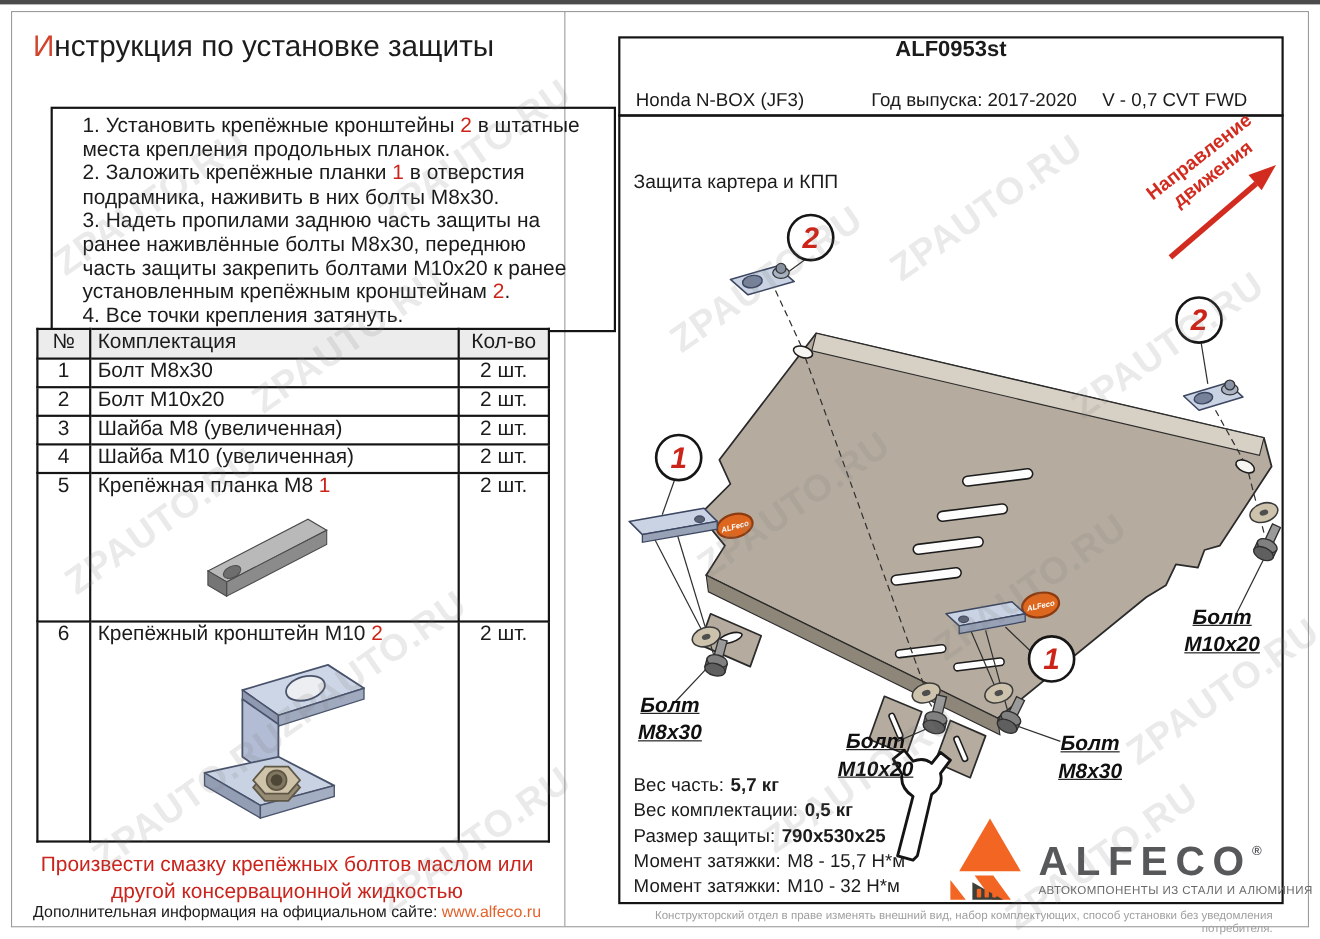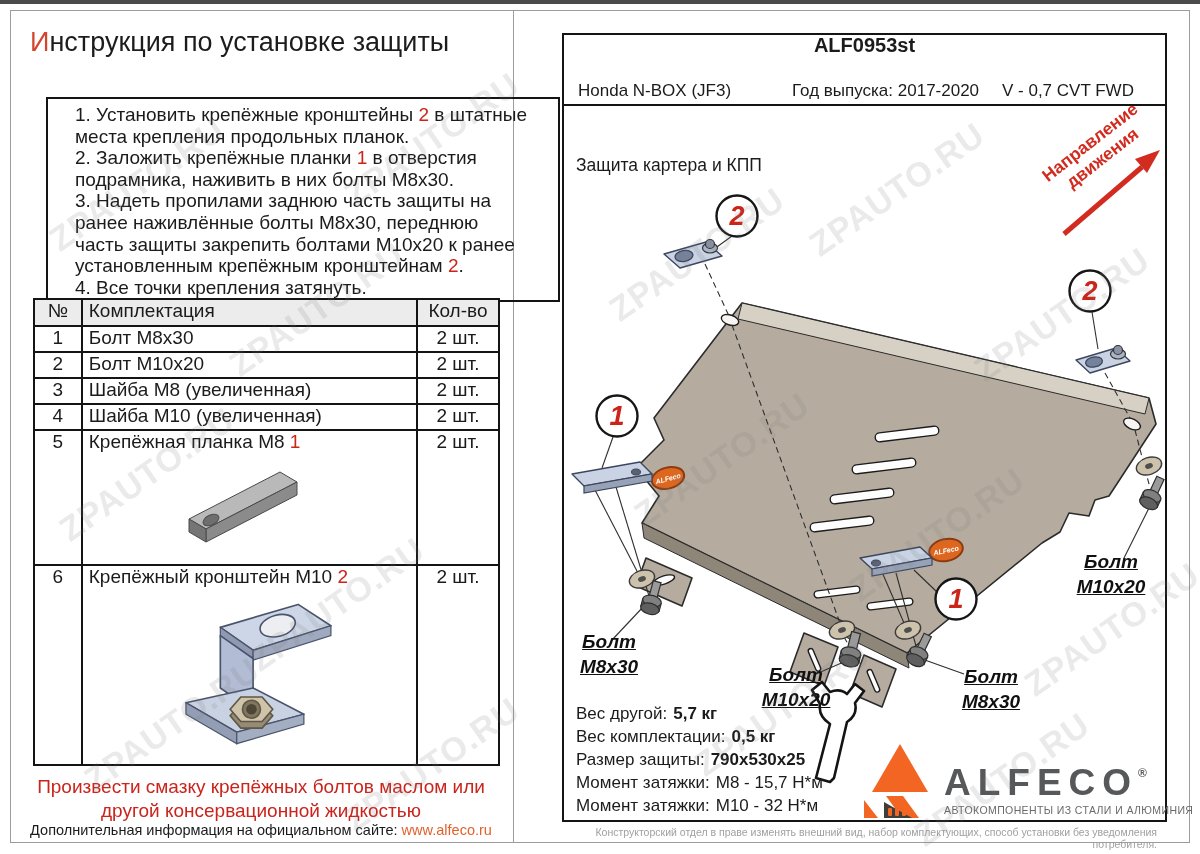--- a/index.html
+++ b/index.html
@@ -352,21 +352,21 @@
   <div class="bolt-label lbl-m8-right">
     <div><span>Болт</span></div>
     <div><span>М8х30</span></div>
   </div>
   <div class="bolt-label lbl-m10-right">
     <div><span>Болт</span></div>
     <div><span>М10х20</span></div>
   </div>
 
   <div class="specs">
-    <div><span>Вес другой:</span><span class="vb">5,7 кг</span></div>
+    <div><span>Вес часть:</span><span class="vb">5,7 кг</span></div>
     <div><span>Вес комплектации:</span><span class="vb">0,5 кг</span></div>
     <div><span>Размер защиты:</span><span class="vb">790х530х25</span></div>
     <div><span>Момент затяжки:</span><span class="v">М8 - 15,7 Н*м</span></div>
     <div><span>Момент затяжки:</span><span class="v">М10 - 32 Н*м</span></div>
   </div>
 
   <div class="brand">
     <svg width="78" height="80" viewBox="0 0 78 80">
       <polygon points="40,2 12,50 68,50" fill="#f26522"></polygon>
       <polygon points="4,58 18,76 4,76" fill="#f26522"></polygon>

